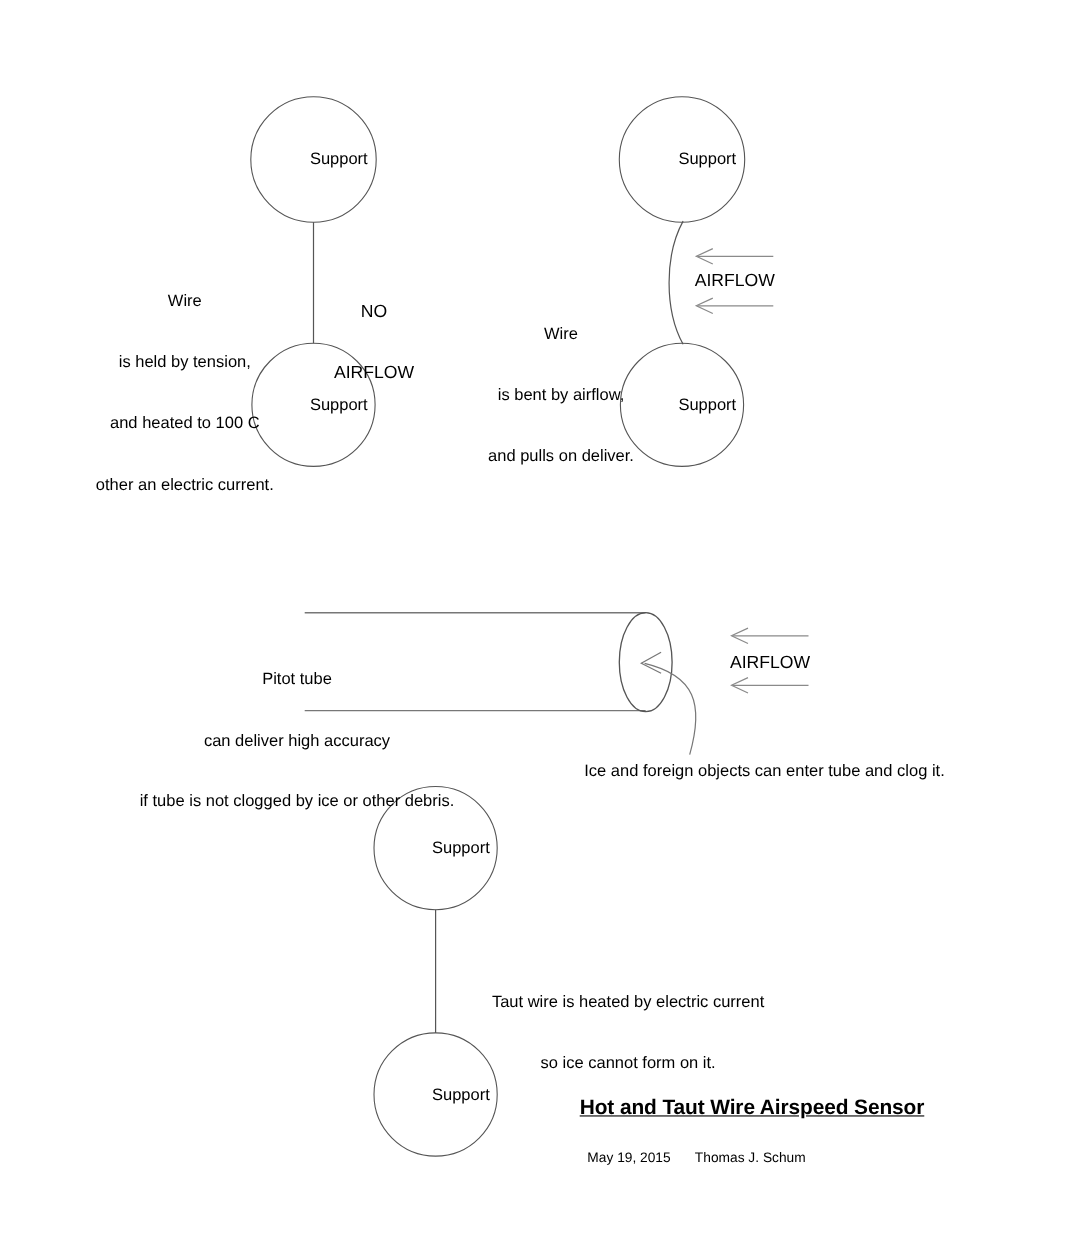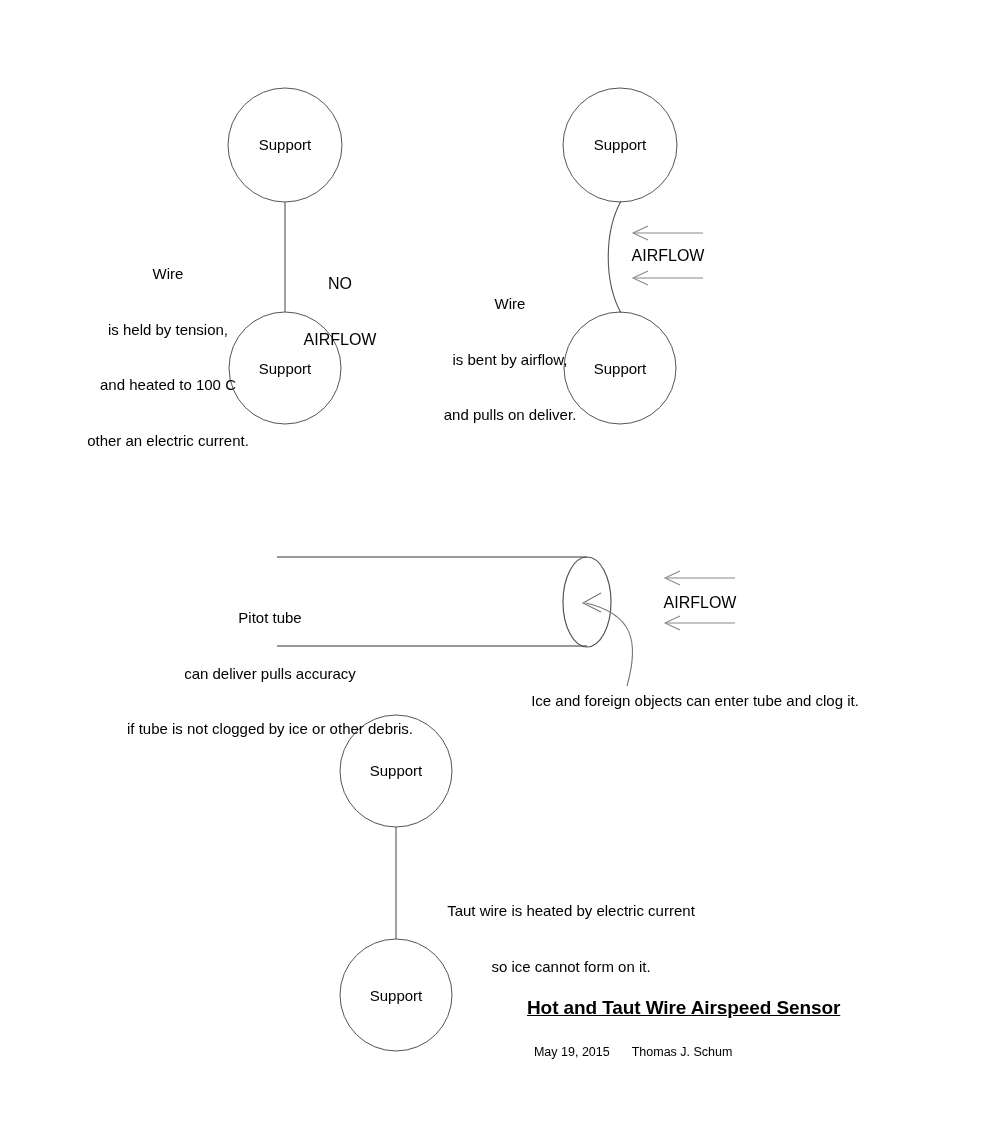--- a/index.html
+++ b/index.html
@@ -24,20 +24,21 @@
   .lbl {
     position: absolute;
     font-family: "Liberation Sans", sans-serif;
     color: #000000;
     white-space: pre;
     line-height: 1.0;
   }
   .support-label {
     font-size: 15px;
     text-align: center;
+    padding-left: 23px;
   }
   .para {
     font-size: 15px;
     line-height: 18.5px;
   }
   .para.center { text-align: center; }
   .para.right  { text-align: center; }
   .para.left   { text-align: center; }
   .airflow-label {
     font-size: 16px;
@@ -121,21 +122,21 @@
 <div class="lbl para center" style="left:420px; top:258px; width:180px;">
   <div>Wire</div>
   <div>is bent by airflow,</div>
   <div>and pulls on deliver.</div>
 </div>
 
 <div class="lbl airflow-label" style="left:620px; top:247px; width:96px;">AIRFLOW</div>
 
 <div class="lbl para right" style="left:80px; top:572px; width:380px;">
   <div>Pitot tube</div>
-  <div>can deliver pulls accuracy</div>
+  <div>can deliver high accuracy</div>
   <div>if tube is not clogged by ice or other debris.</div>
 </div>
 
 <div class="lbl airflow-label" style="left:652px; top:594px; width:96px;">AIRFLOW</div>
 
 <div class="lbl para left" style="left:485px; top:692px; width:420px;">Ice and foreign objects can enter tube and clog it.</div>
 
 <div class="lbl support-label" style="left:341px; top:763px; width:110px;">Support</div>
 <div class="lbl support-label" style="left:341px; top:988px; width:110px;">Support</div>
 

